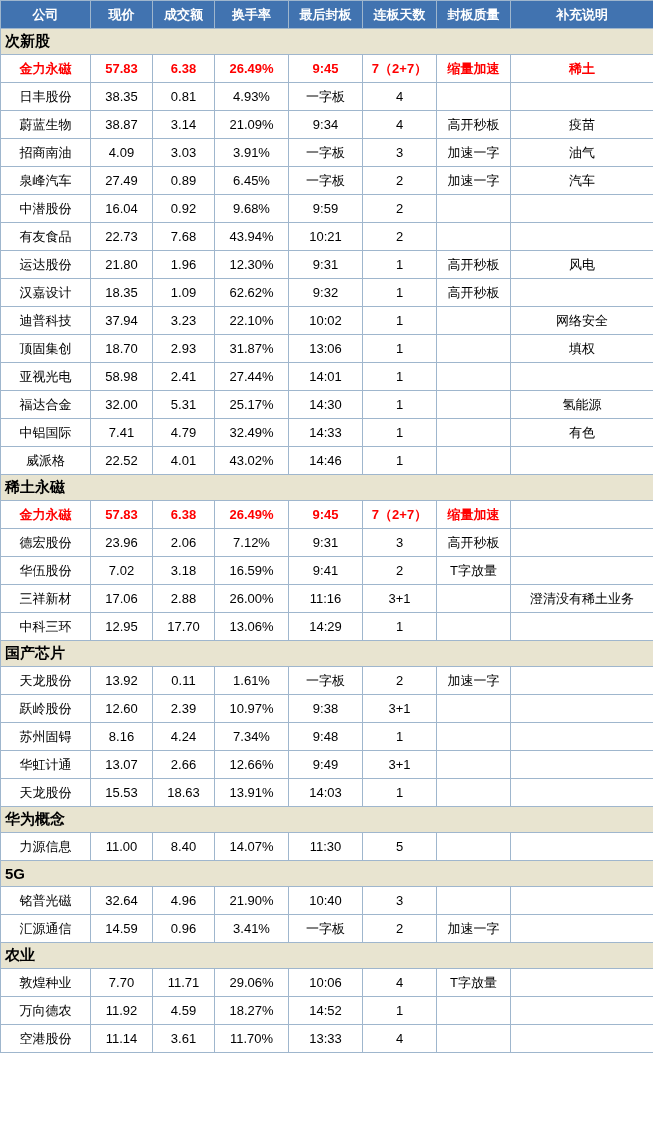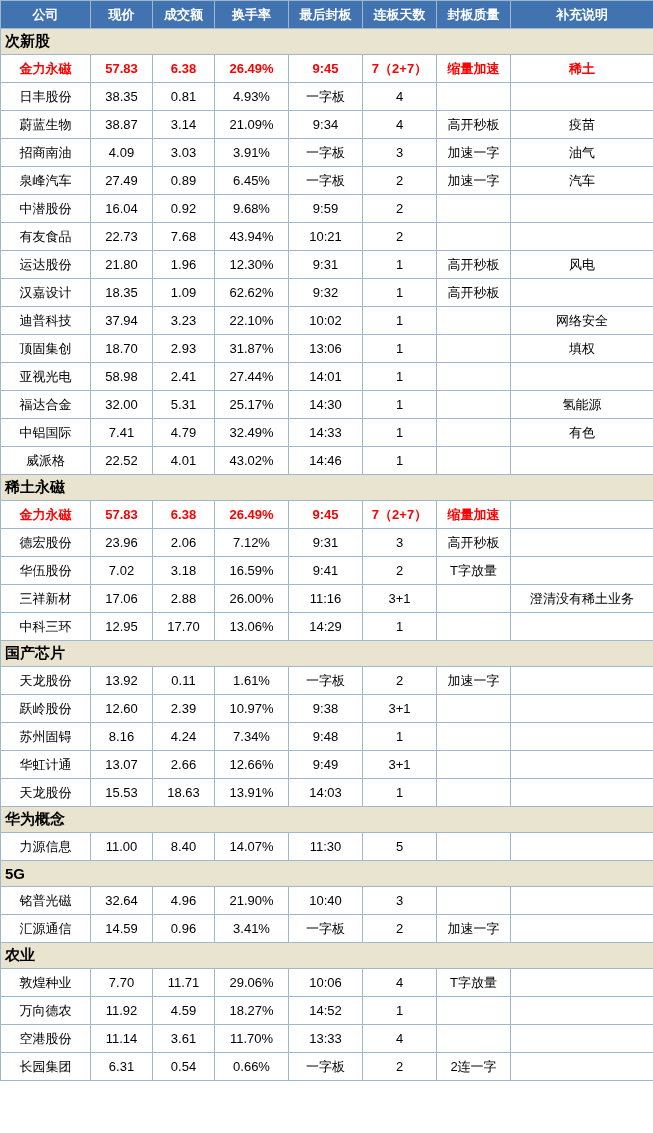--- a/index.html
+++ b/index.html
@@ -417,24 +417,14 @@
       <tr class="data-row">
         <td class="name-col">空港股份</td>
         <td>11.14</td>
         <td>3.61</td>
         <td>11.70%</td>
         <td>13:33</td>
         <td>4</td>
         <td></td>
         <td></td>
       </tr>
-      <tr class="data-row">
-        <td class="name-col">长园集团</td>
-        <td>6.31</td>
-        <td>0.54</td>
-        <td>0.66%</td>
-        <td>一字板</td>
-        <td>2</td>
-        <td>2连一字</td>
-        <td></td>
-      </tr>
     </tbody>
 </table>
 
 </body></html>

